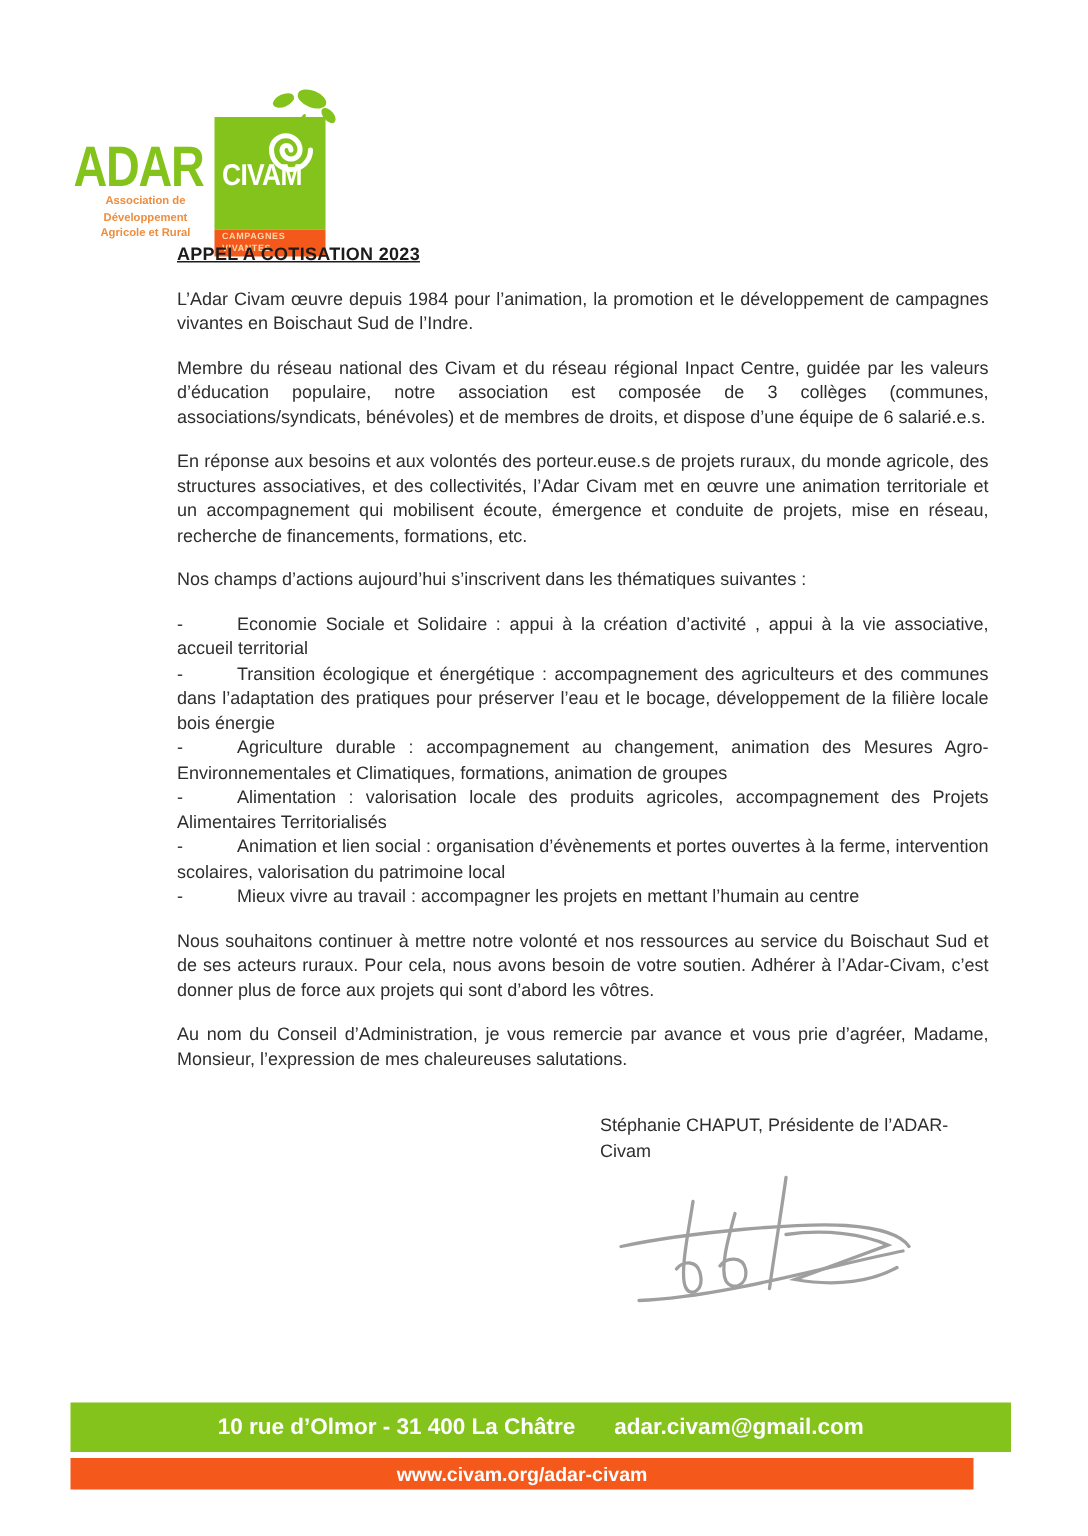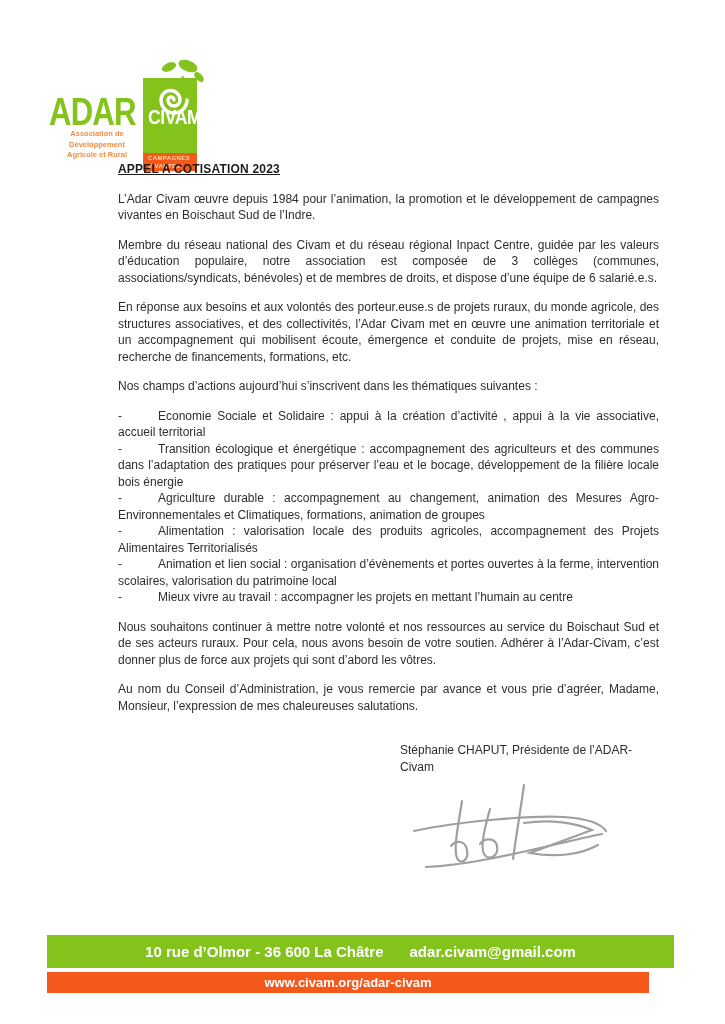--- a/index.html
+++ b/index.html
@@ -22,21 +22,21 @@
     letter-spacing: -1px; transform: scaleX(.82); transform-origin: left;
     color: var(--green);
   }
   .adar-sub {
     position: absolute; top: 72px; left: 0; width: 100px;
     font-size: 7.5px; line-height: 1.4; text-align: center;
     color: var(--soft-orange); font-weight: bold;
   }
   .civam-box {
     position: absolute; top: 21px; left: 96px;
-    width: 54px; height: 75px; background: var(--green);
+    width: 74px; height: 75px; background: var(--green);
   }
   .civam-word {
     position: absolute; top: 29px; left: 5px;
     color: #ffffff; font-weight: bold; font-size: 20px; line-height: 1;
     letter-spacing: -.5px; transform: scaleX(.88); transform-origin: left;
   }
   .civam-band {
     position: absolute; left: 0; right: 0; bottom: -18px; height: 18px;
     background: var(--orange); padding: 2px 0 0 5px; box-sizing: border-box;
   }
@@ -147,20 +147,20 @@
         <path d="M 56 22 C 53 42 47 70 51 79 C 54 86 63 82 61 71 C 59 60 49 62 45 67"></path>
         <path d="M 84 30 C 79 48 74 67 78 75 C 82 82 93 78 91 67 C 89 58 78 59 74 65"></path>
         <path d="M 118 6 C 115 28 110 58 107 80"></path>
         <path d="M 118 44 C 145 40 170 44 186 51 L 124 74 C 152 79 176 75 192 66"></path>
         <path d="M 20 88 C 75 86 150 64 196 55"></path>
       </g>
     </svg>
   </div>
 
   <div class="footer-green">
-    <span>10 rue d’Olmor - 36 600 La Châtre</span>
+    <span>10 rue d’Olmor - 31 400 La Châtre</span>
     <span>adar.civam@gmail.com</span>
   </div>
   <div class="footer-orange">
     <span>www.civam.org/adar-civam</span>
   </div>
 
 </div>
 
 </body></html>

